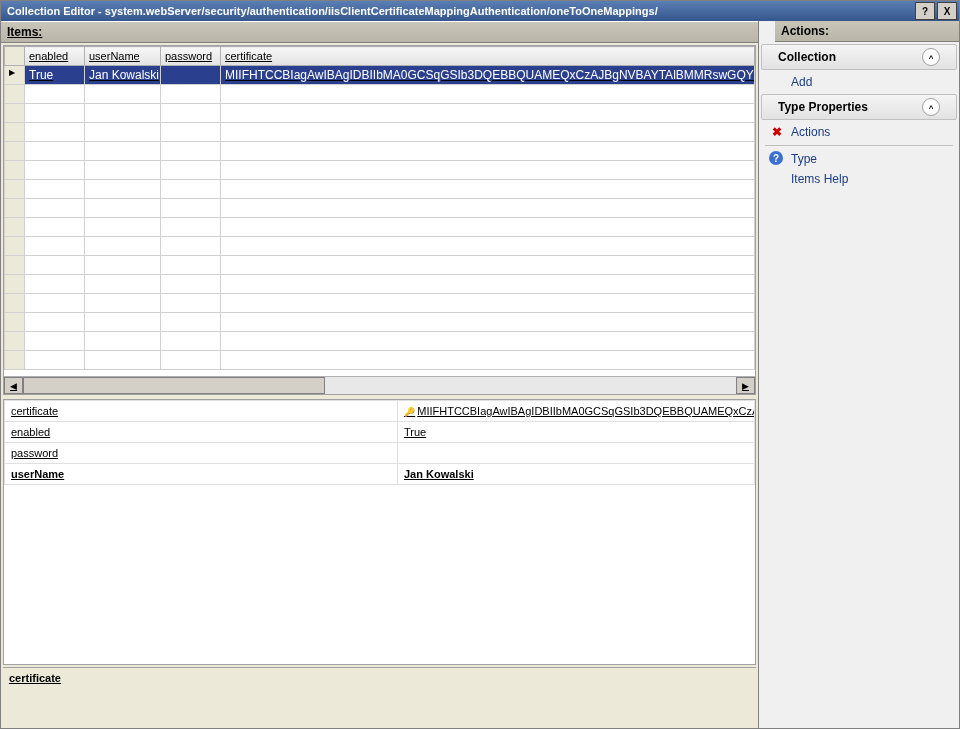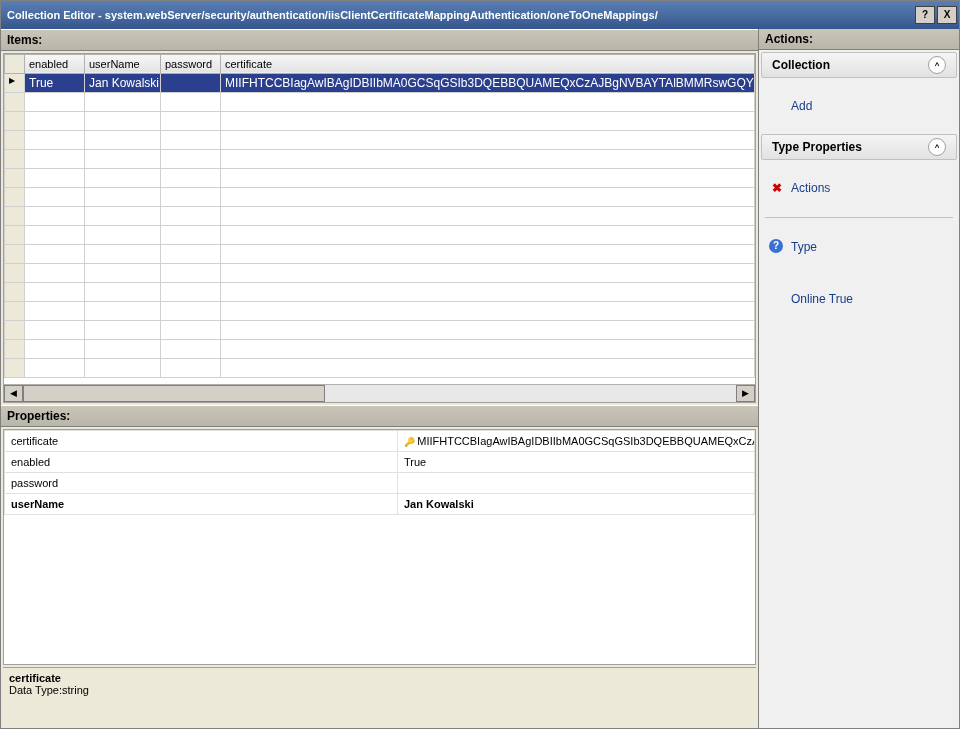--- a/index.html
+++ b/index.html
@@ -14,40 +14,40 @@
   .window {
     width: 958px; height: 727px;
     border: 1px solid #808080;
     background: #ece9d8;
     display: flex;
     flex-direction: column;
   }
   .titlebar {
     background: linear-gradient(to bottom, #5a7fb4, #35568c);
     color: #fff;
-    height: 28px;
+    height: 20px;
     display: flex;
     align-items: center;
     padding-left: 6px;
     font-weight: bold;
     font-size: 11px;
   }
   .titlebar .title { flex: 1; white-space: nowrap; overflow: hidden; }
   .titlebar .btns { display: flex; }
   .titlebar .btn {
     width: 18px; height: 16px;
     background: #d4d0c8;
     border: 1px solid #404040;
     margin-right: 2px;
     display: flex; align-items: center; justify-content: center;
     font-size: 10px; color: #000;
     font-weight: bold;
   }
   .body-row { display: flex; height: calc(100% - 20px); }
-  .main-col { width: 757px; display: flex; flex-direction: column; border-right: 1px solid #808080; }
+  .main-col { width: 757px; display: flex; flex-direction: column; border-right: 1px solid #808080; text-decoration: underline; }
   .actions-col { flex: 1; display: flex; flex-direction: column; background: #f0f0f0; }
 
   .section-hdr {
     background: linear-gradient(to bottom, #c9c5b8, #b9b5a8);
     padding: 3px 6px;
     font-weight: bold;
     border-bottom: 1px solid #808080;
     border-top: 1px solid #fff;
   }
 
@@ -101,39 +101,40 @@
   table.props tr.bold td { font-weight:bold; }
 
   .desc { height: 50px; background:#ece9d8; border-top:1px solid #a0a0a0; margin:0 2px 2px; padding:4px 6px; font-size:11px;}
   .desc .pt { font-weight:bold; }
 
   .actions-hdr {
     background: linear-gradient(to bottom, #c9c5b8, #b9b5a8);
     padding: 3px 6px;
     font-weight: bold;
     border-bottom:1px solid #808080;
+    margin-left:16px;
   }
   .group-hdr {
     background: linear-gradient(#f4f4f4,#e2e2e2);
     border: 1px solid #c0c0c0;
     margin: 2px;
-    padding: 3px 10px;
+    padding: 3px 16px;
     font-weight: bold;
     display:flex; align-items:center; justify-content:space-between;
     border-radius: 2px;
   }
   .chev {
     width:16px;height:16px;border:1px solid #a0a0a0;border-radius:50%;
     display:flex;align-items:center;justify-content:center;font-size:8px;background:#fff;
   }
   .action-link {
     color: #1a3c8c;
     padding: 3px 6px 3px 28px;
     cursor: pointer;
-    margin: 16px 4px;
+    margin: 0 4px;
     position:relative;
     font-size:12px;
   }
   .action-icon { position:absolute; left:6px; top:2px; width:16px; height:16px; display:flex;align-items:center;justify-content:center; font-size:12px;}
   .sep { height:1px; background:#c0c0c0; margin:3px 6px;}
 </style>
 </head>
 <body>
 
 <div class="window">
@@ -287,21 +288,20 @@
         </div>
         <div class="hscroll">
           <div class="arrow">◀</div>
           <div class="track">
             <div class="thumb"></div>
           </div>
           <div class="arrow">▶</div>
         </div>
       </div>
 
-      <div class="section-hdr">Properties:</div>
 
       <div class="props-area">
         <div class="pg">
           <table class="props">
             <tbody>
                 <tr class="sel">
               <td class="name"><span>certificate</span></td>
               <td class="val"><span class="key-icon">🔑</span><span>MIIFHTCCBIagAwIBAgIDBIIbMA0GCSqGSIb3DQEBBQUAMEQxCzAJBgNVBAYTA</span></td>
             </tr>
             <tr>
@@ -316,21 +316,20 @@
               <td class="name">userName</td>
               <td class="val">Jan Kowalski</td>
             </tr>
           </tbody>
             </table>
         </div>
       </div>
 
       <div class="desc">
         <div class="pt">certificate</div>
-        <div>Data Type:string</div>
       </div>
 
     </div>
 
     <div class="actions-col">
       <div class="actions-hdr">Actions:</div>
 
       <div class="group-hdr">
         <span>Collection</span>
         <span class="chev">˄</span>
@@ -346,17 +345,17 @@
       <div class="action-link">
         <span class="action-icon" style="color:#c00;font-weight:bold">✖</span>
         <span>Actions</span>
       </div>
       <div class="sep"></div>
       <div class="action-link">
         <span class="action-icon" style="background:#3b6fd1;color:#fff;border-radius:50%;width:14px;height:14px;font-size:10px;font-weight:bold">?</span>
         <span>Type</span>
       </div>
       <div class="action-link">
-        <span>Online True</span>
+        <span>Items Help</span>
       </div>
     </div>
   </div>
 </div>
 
 </body></html>

